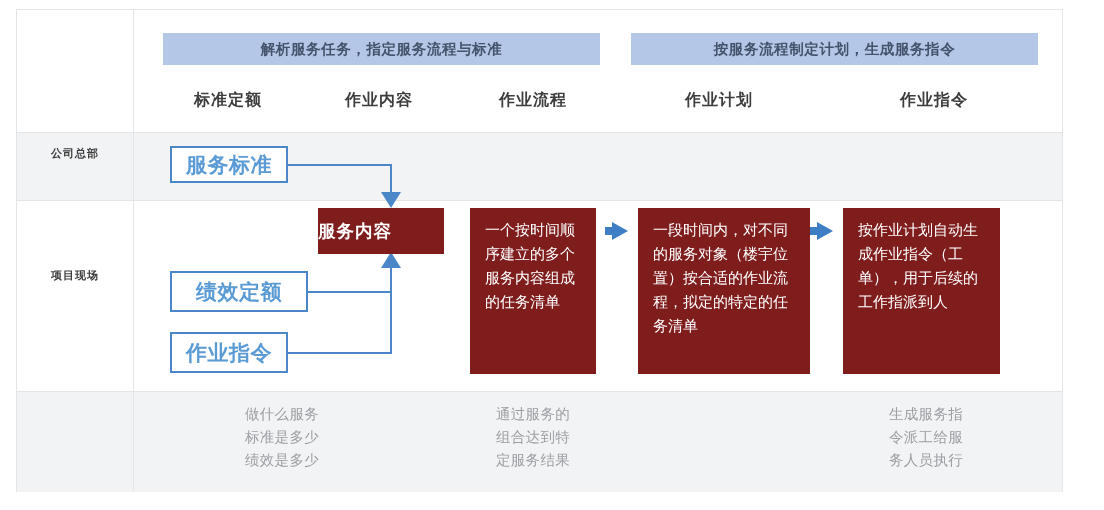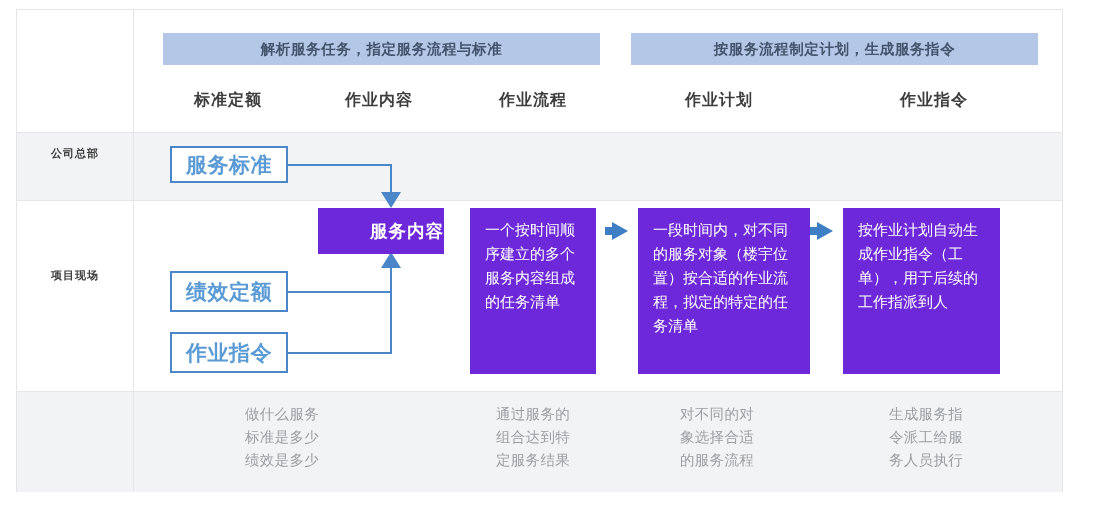--- a/index.html
+++ b/index.html
@@ -98,26 +98,26 @@
     display: flex;
     align-items: center;
     justify-content: center;
     box-sizing: border-box;
     letter-spacing: 0.5px;
   }
 
   
   .sbox {
     position: absolute;
-    background: #6d28d9;
+    background: #7f1d1d;
     color: #ffffff;
     box-sizing: border-box;
     display: flex;
     align-items: center;
-    justify-content: flex-end;
+    justify-content: flex-start;
     text-align: center;
   }
   .sbox.title {
     font-size: 17.5px;
     font-weight: bold;
     letter-spacing: 1px;
   }
   .sbox.para {
     font-size: 15px;
     line-height: 24px;
@@ -231,21 +231,21 @@
     </g>
     <g>
       <rect x="605" y="227" width="0" height="0" fill="#3d7ec4"></rect>
     </g>
   </svg>
 
   <div class="obox" style="left:170px; top:146px; width:118px; height:37px;">
     <span>服务标准</span>
   </div>
 
-  <div class="obox" style="left:170px; top:271px; width:118px; height:41px;">
+  <div class="obox" style="left:170px; top:271px; width:138px; height:41px;">
     <span>绩效定额</span>
   </div>
   <div class="obox" style="left:170px; top:332px; width:118px; height:41px;">
     <span>作业指令</span>
   </div>
 
   <div class="sbox title" style="left:318px; top:208px; width:126px; height:46px;">
     <span>服务内容</span>
   </div>
 
@@ -264,24 +264,19 @@
   <div class="note" style="left:222px; top:403px; width:120px;">
     <div>做什么服务</div>
     <div>标准是多少</div>
     <div>绩效是多少</div>
   </div>
   <div class="note" style="left:473px; top:403px; width:120px;">
     <div>通过服务的</div>
     <div>组合达到特</div>
     <div>定服务结果</div>
   </div>
-  <div class="note" style="left:657px; top:403px; width:120px;">
-    <div>对不同的对</div>
-    <div>象选择合适</div>
-    <div>的服务流程</div>
-  </div>
   <div class="note" style="left:866px; top:403px; width:120px;">
     <div>生成服务指</div>
     <div>令派工给服</div>
     <div>务人员执行</div>
   </div>
 
 </div>
 
 </body></html>

